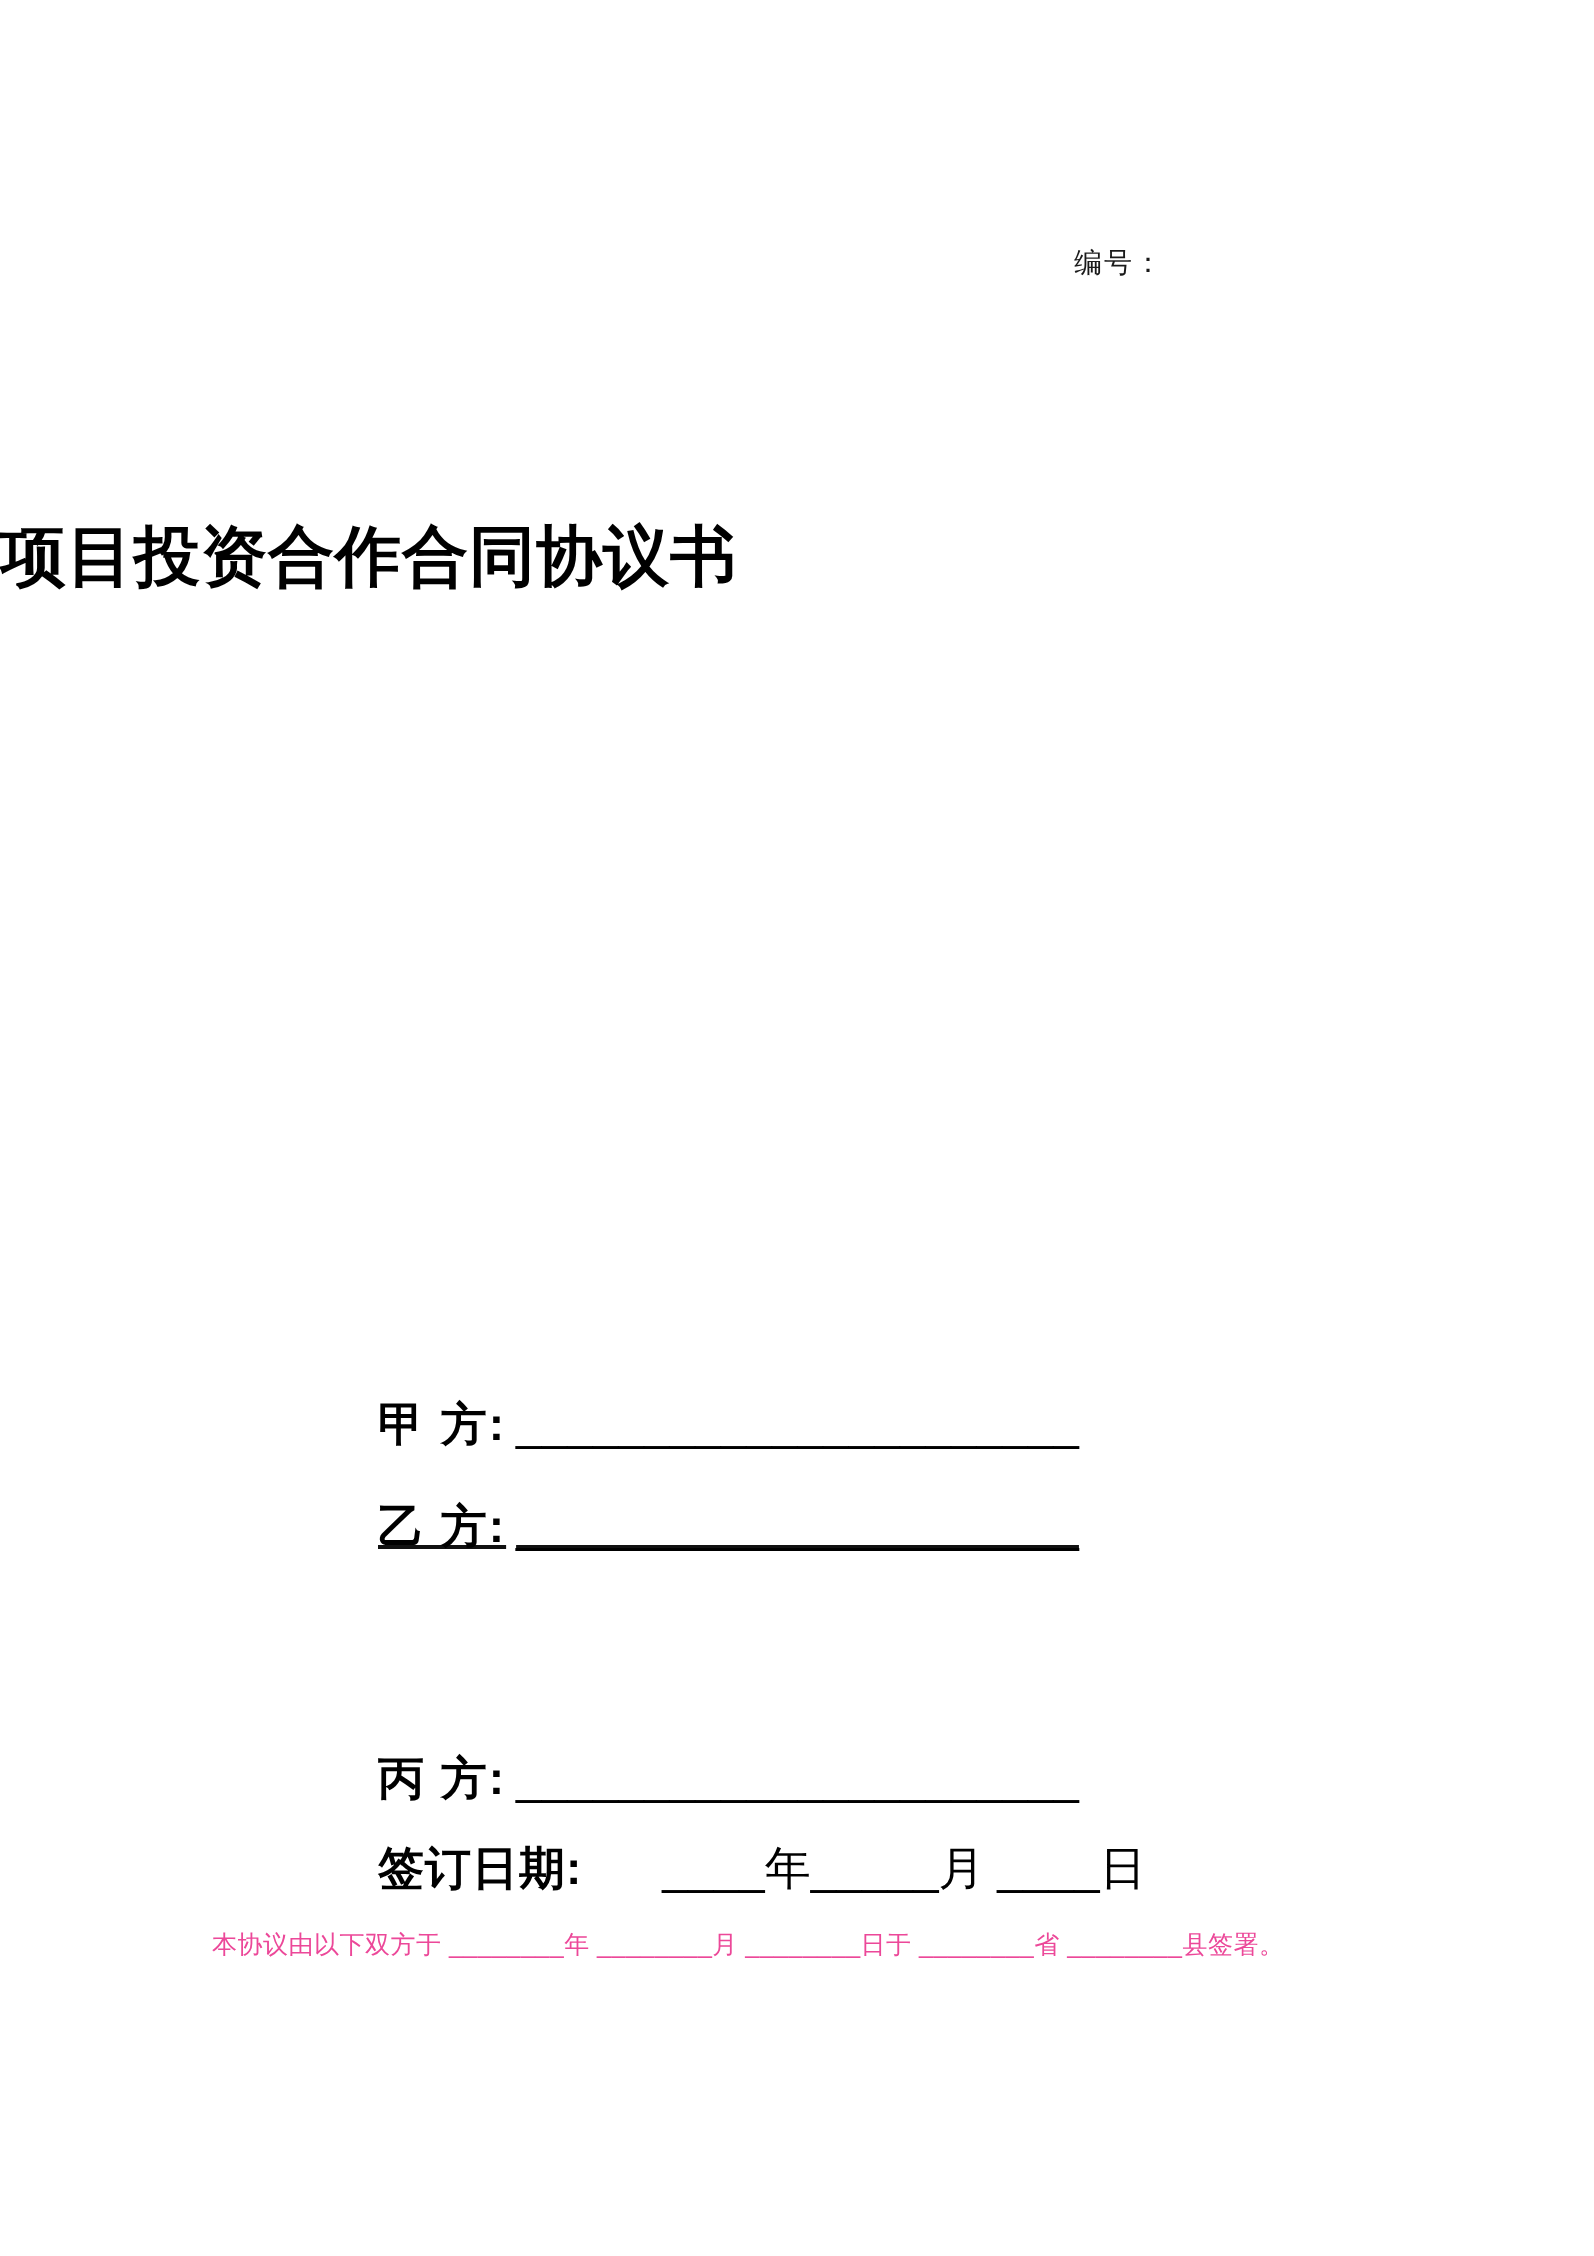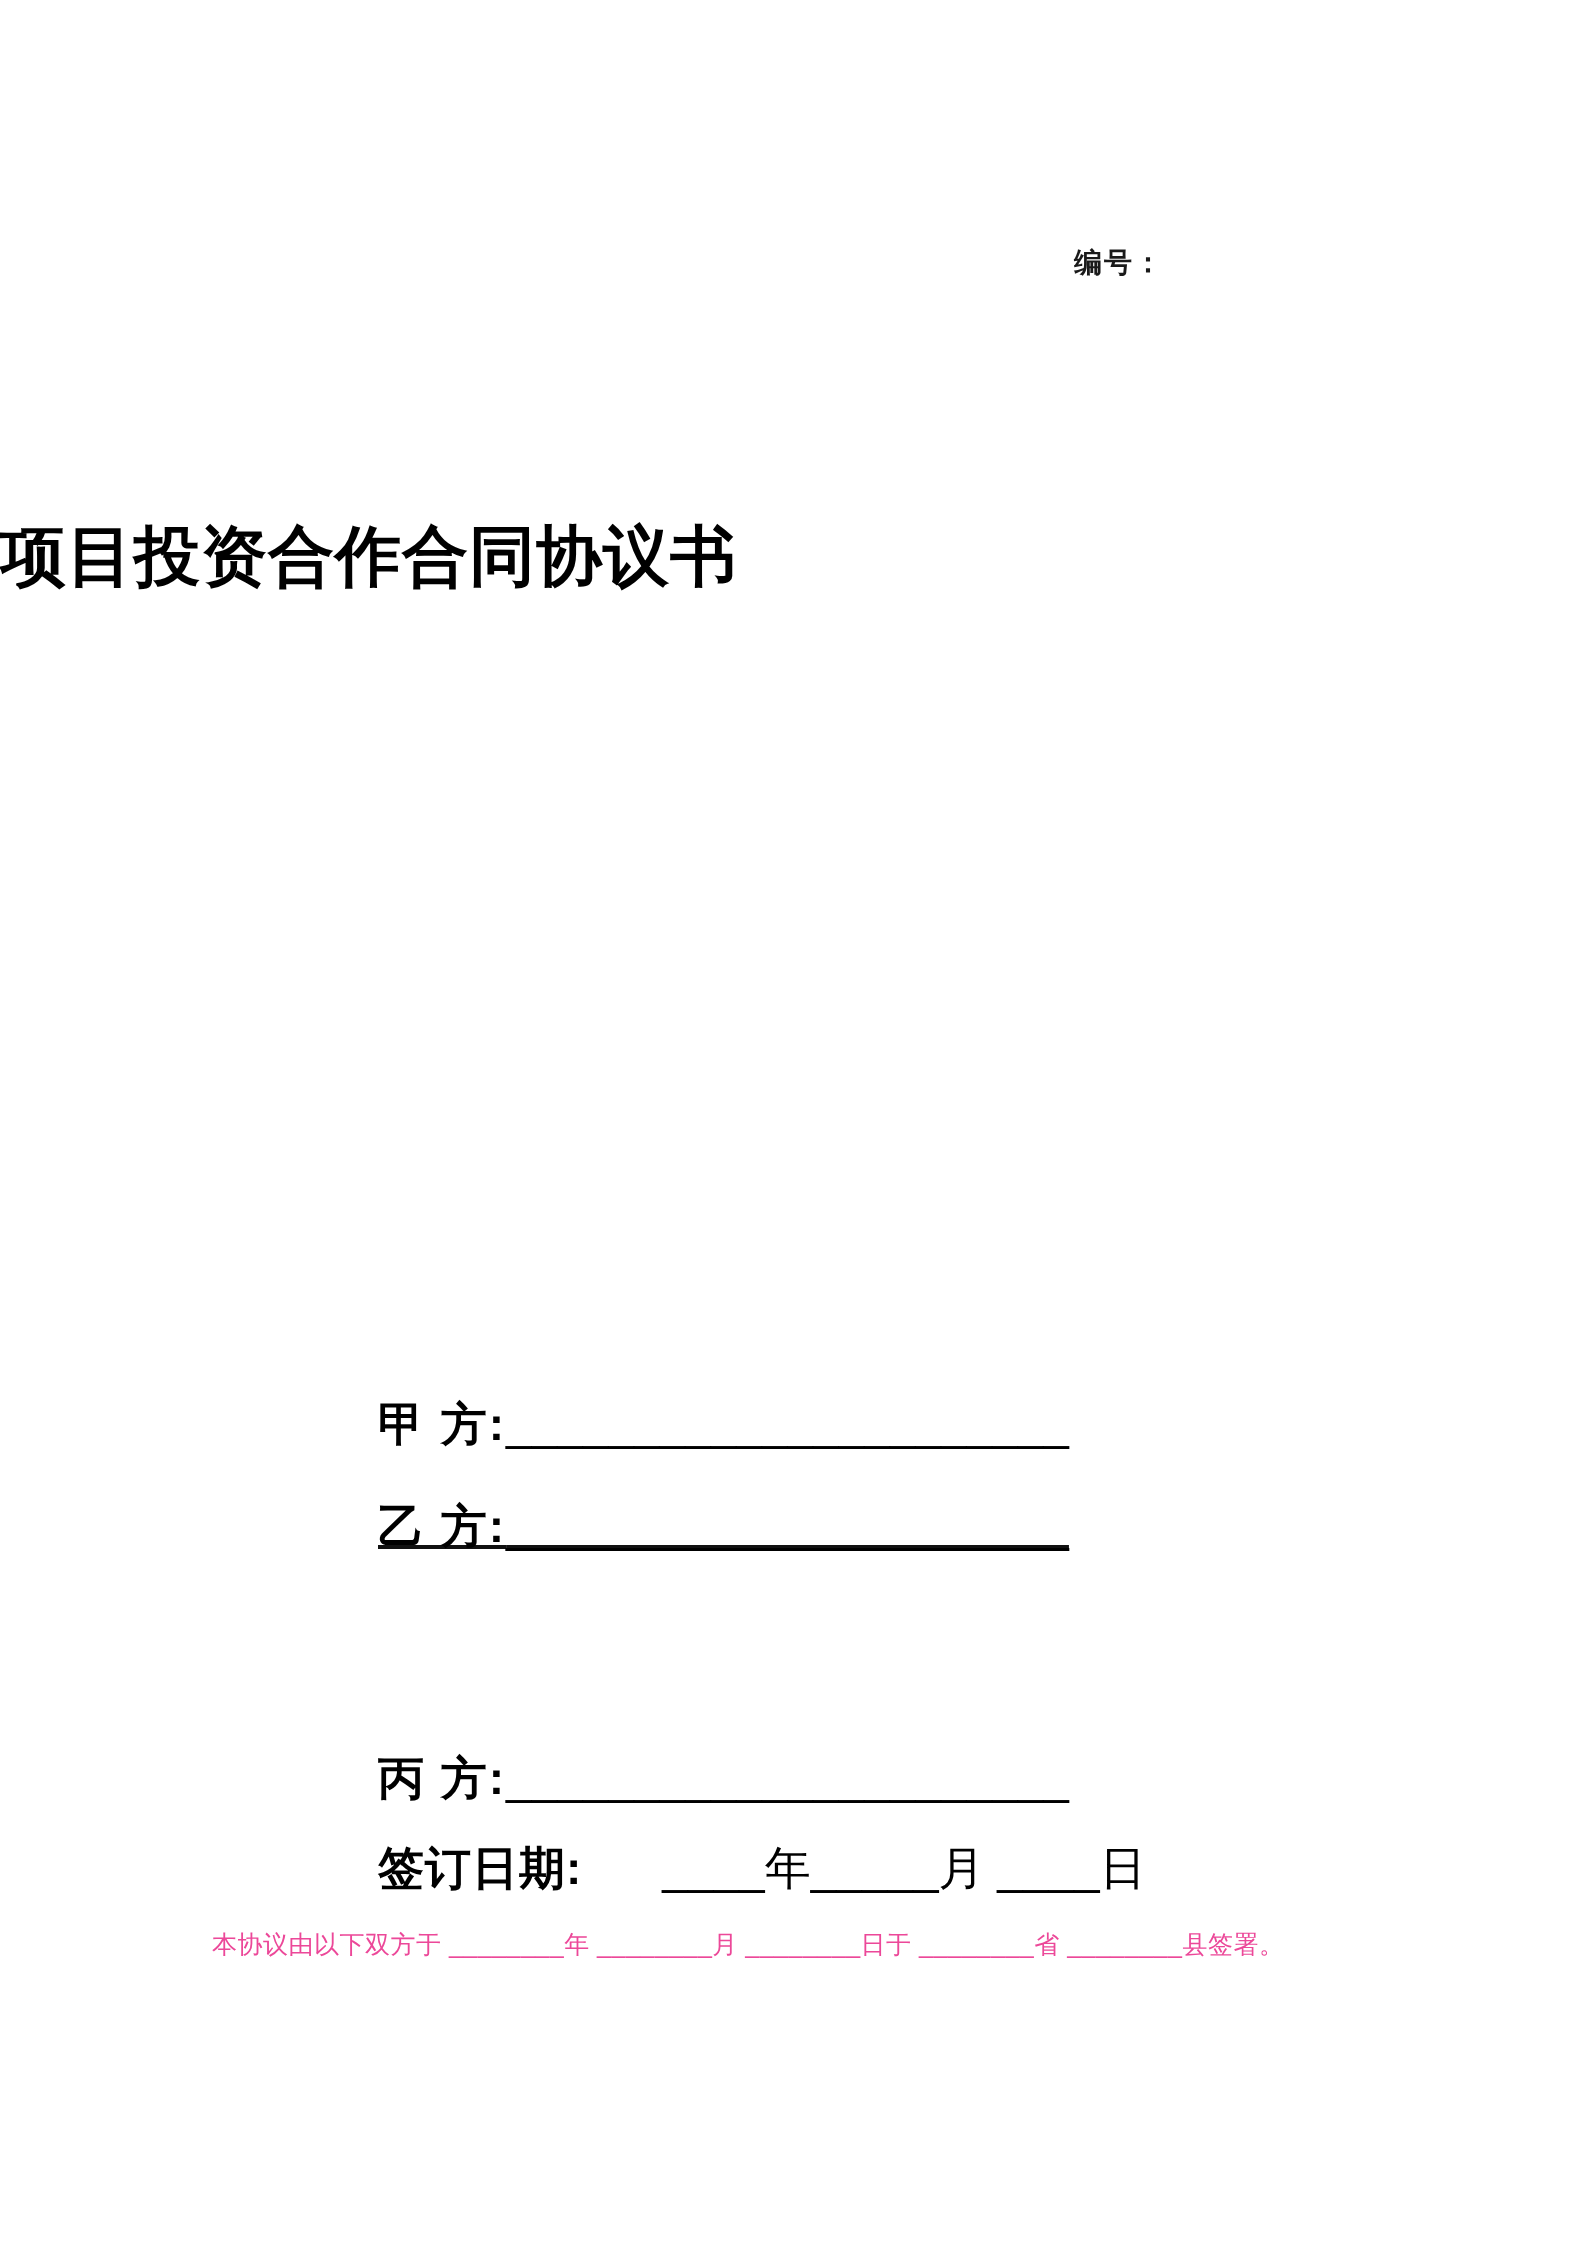--- a/index.html
+++ b/index.html
@@ -14,21 +14,21 @@
     background: #ffffff;
     font-family: "Liberation Sans", sans-serif;
     color: #111111;
     overflow: hidden;
   }
   .doc-number {
     position: absolute;
     left: 1074px;
     top: 244px;
     font-size: 28px;
-    font-weight: 700;
+    font-weight: 400;
     letter-spacing: 2px;
     color: #1a1a1a;
     white-space: pre;
   }
   .doc-title {
     position: absolute;
     left: 0;
     top: 512px;
     width: 100%;
     text-align: left;
@@ -38,20 +38,21 @@
     color: #000000;
     white-space: pre;
   }
   .party-row {
     position: absolute;
     left: 378px;
     display: flex;
     align-items: baseline;
     font-size: 46px;
     line-height: 1.15;
+    gap: 10px;
   }
   .party-row .party-label {
     font-weight: 700;
     color: #000000;
     white-space: pre;
     letter-spacing: 2px;
   }
   .party-row .blank-text {
     font-weight: 400;
     color: #000000;

